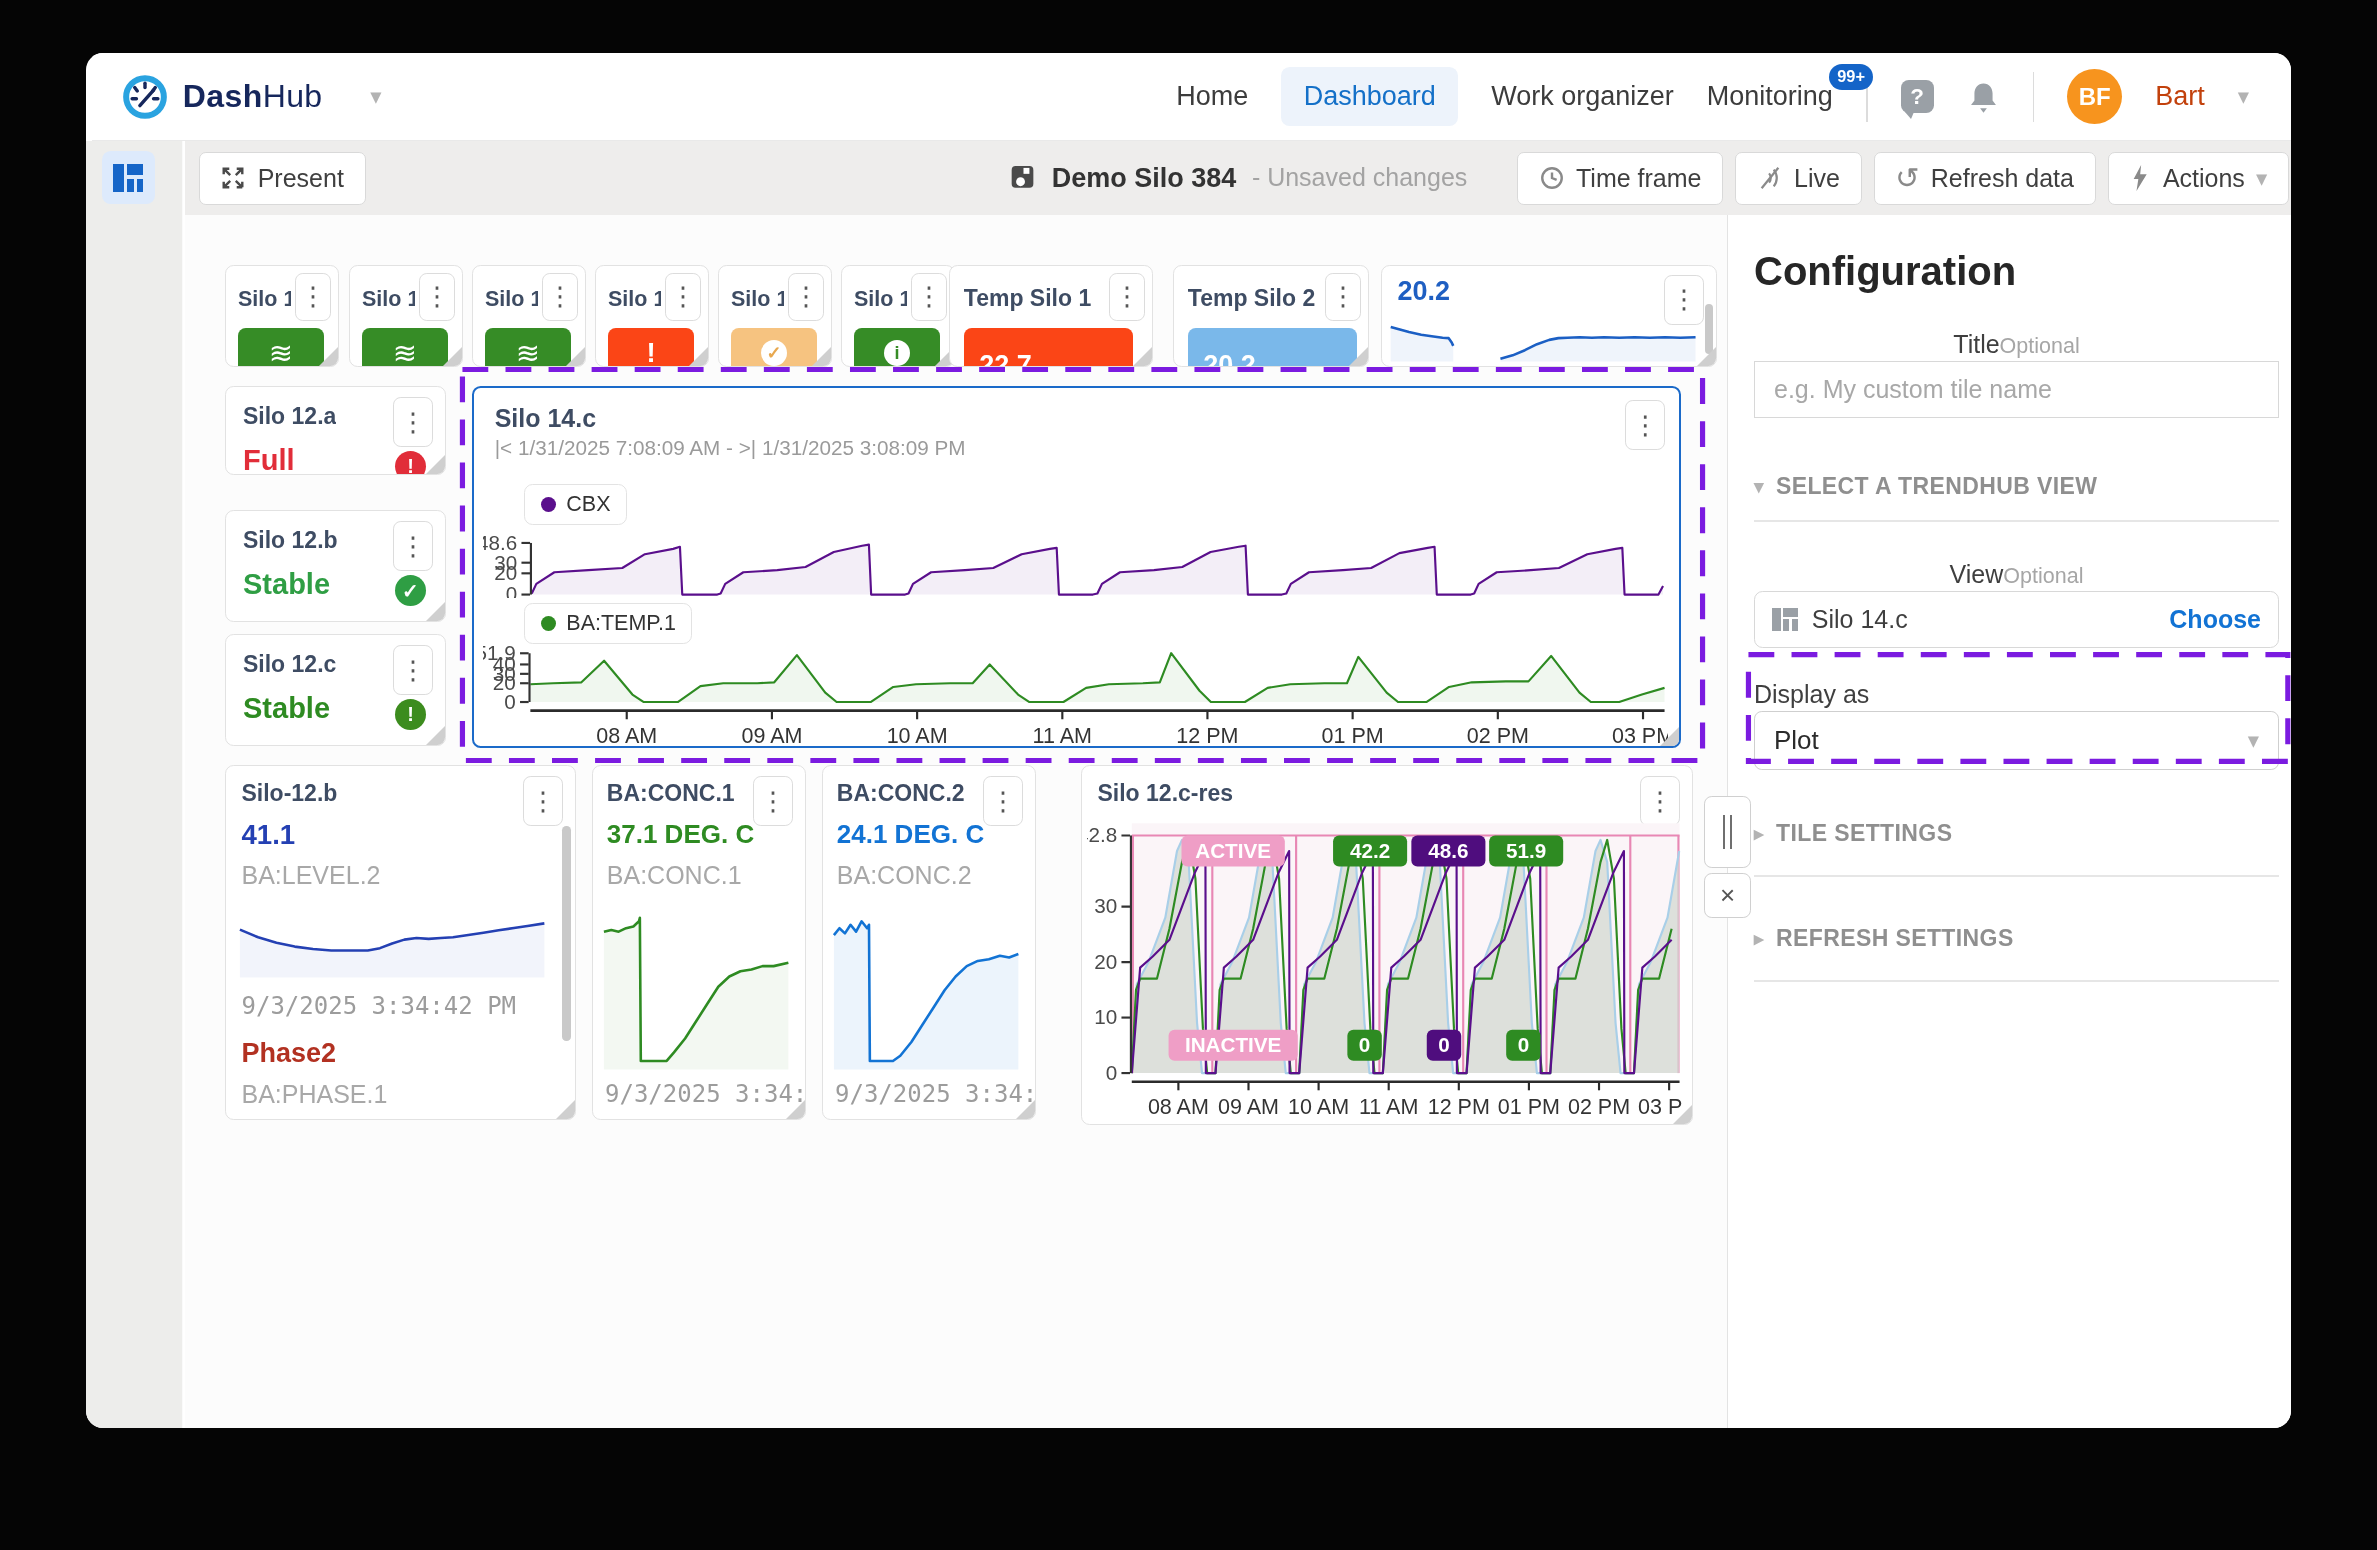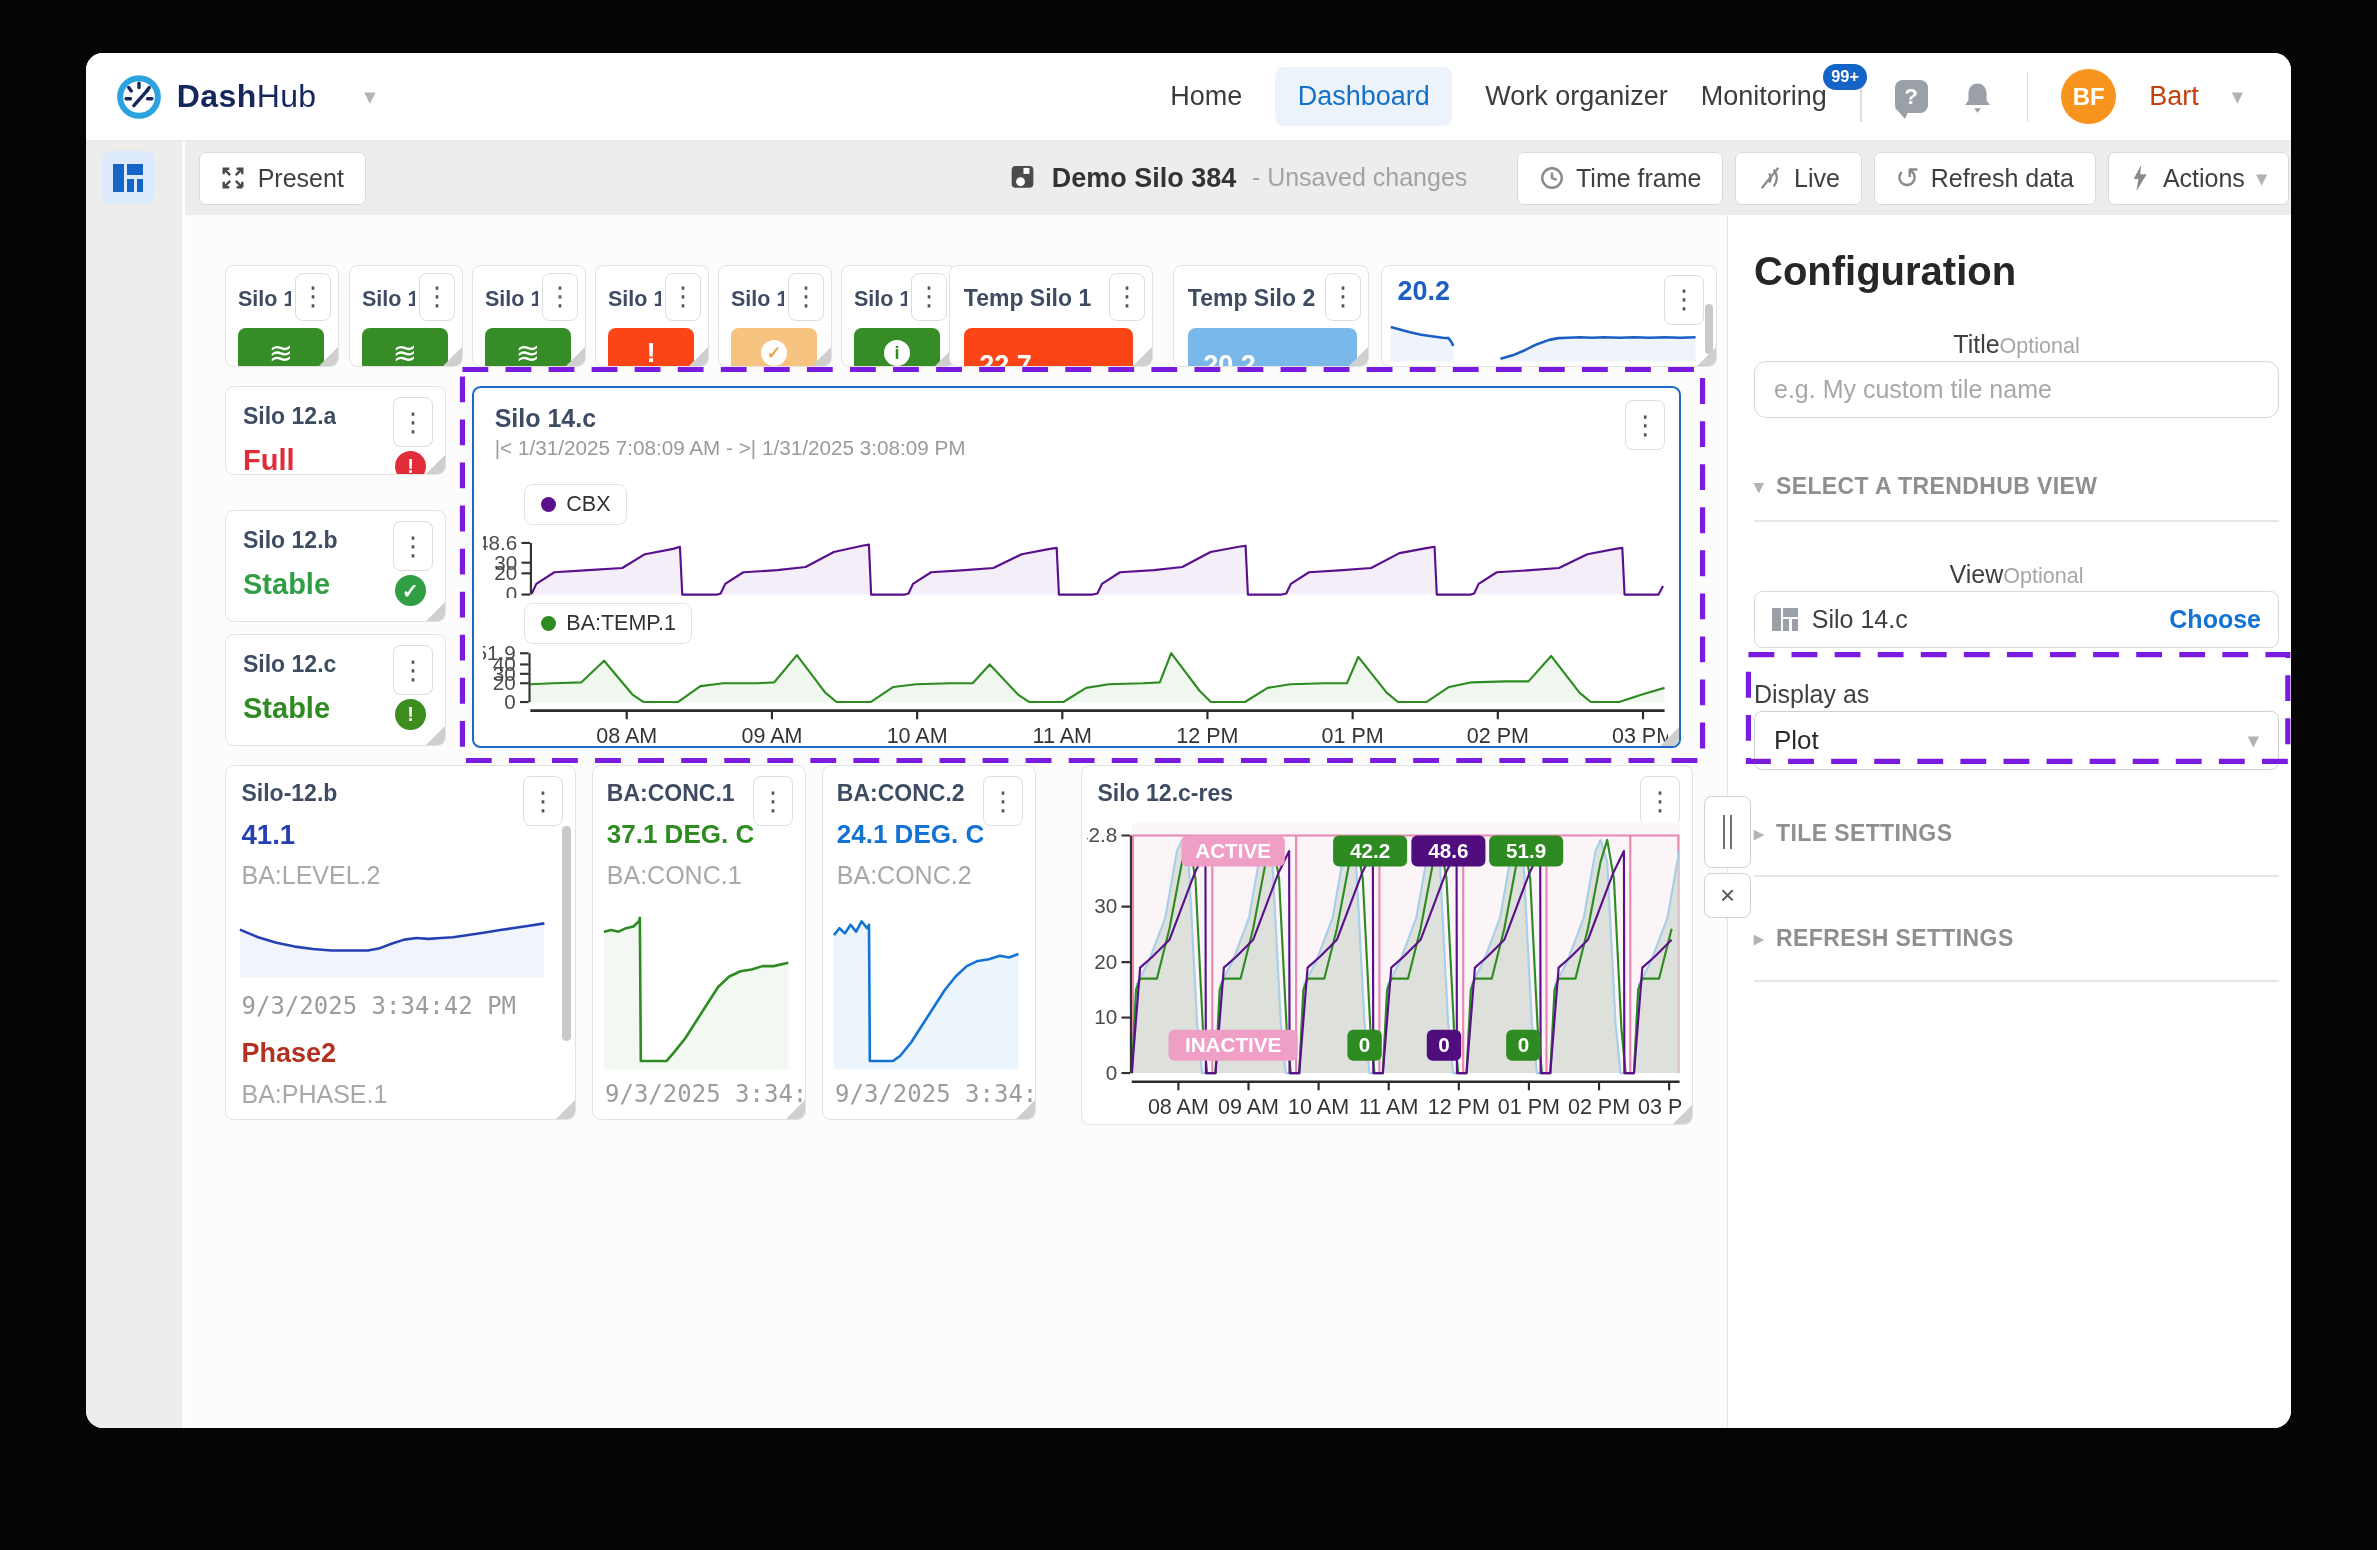--- a/index.html
+++ b/index.html
@@ -2,21 +2,21 @@
 <html style="font-size:13.8px"><head>
 <meta charset="utf-8">
 <style>
   * { box-sizing: border-box; margin: 0; padding: 0; }
   html,body { width:2377px; height:1551px; background:#050505; font-family:"Liberation Sans",sans-serif; }
   .frame { position:relative; width:2377px; height:1551px; background:#050505; }
   .window { position:absolute; left:86px; top:53px; width:2205px; height:1375px;
             background:#ffffff; border-radius:17px; overflow:hidden; }
 
   
-  .nav { position:absolute; left:0; top:0; width:100%; height:88px; background:#fff;
+  .nav { position:absolute; left:6px; top:0; width:100%; height:88px; background:#fff;
          border-bottom:1.7px solid #e9e9e9; display:flex; align-items:center;justify-content:space-between; }
   .logo-wrap { display:flex; align-items:center; gap:13.8px; padding-left:29px; }
   .gauge { width:48px; height:48px; }
   .logo-text { font-size:32px; color:#16275c; letter-spacing:0.4px; }
   .logo-text b { font-weight:800; }
   .caret { color:#b3b3b3; font-size:22.4px; }
   .nav-right { margin-left:auto; display:flex; align-items:center; gap:33px; padding-right:48px; }
   .nav-item { font-size:27px; color:#3c3c3c; cursor:pointer; }
   .nav-item.active { color:#1470c8; background:#edf3fb; padding:13.8px 22.4px; border-radius:8.6px; }
   .nav-monitoring { position:relative; }
@@ -83,21 +83,21 @@
   .mono { font-family:"DejaVu Sans Mono",monospace; font-size:24px; color:#9c9c9c; }
   .phase { font-size:27px; font-weight:800; color:#b23121; }
   svg text { font-family:"Liberation Sans",sans-serif; }
 
   
   .panel { position:absolute; left:1641px; top:162px; width:564px; bottom:0; background:#fff; border-left:1.7px solid #e3e3e3; }
   .panel h1 { position:absolute; left:26px; top:34px; font-size:40px; font-weight:800; color:#262626; }
   .flabel { font-size:25px; color:#3f3f3f; }
   .optional { font-size:21.5px; color:#a6a6a6; }
   .frow { position:absolute; left:26px; width:525px; display:flex; justify-content:center; align-items:baseline; }
-  .input { position:absolute; left:26px; width:525px; height:57px; border:1.7px solid #d8d8d8; border-radius:12px;
+  .input { position:absolute; left:26px; width:525px; height:57px; border:1.7px solid #d8d8d8; border-radius:0;
            display:flex; align-items:center; padding:0 19px; font-size:25px; color:#a8a8a8; background:#fff; }
   .section-h { position:absolute; left:26px; font-size:23px; font-weight:700; color:#8f8f8f;
                letter-spacing:0.4px; display:flex; gap:12px; align-items:center; cursor:pointer; }
   .divider { position:absolute; left:26px; width:525px; height:1.7px; background:#e6e6e6; }
   .viewbox { position:absolute; left:26px; width:525px; height:57px; border:1.7px solid #d8d8d8; border-radius:8.6px;
              display:flex; align-items:center; gap:13.8px; padding:0 17px; font-size:25px; color:#3f3f3f; }
   .choose { margin-left:auto; color:#1273d4; font-weight:600; cursor:pointer; }
   .grid-ic { position:relative; width:26px; height:22.4px; }
   .grid-ic i { position:absolute; background:#9aa0a6; display:block; }
   .grid-ic .a { left:0; top:0; width:8.6px; height:22.4px; }

